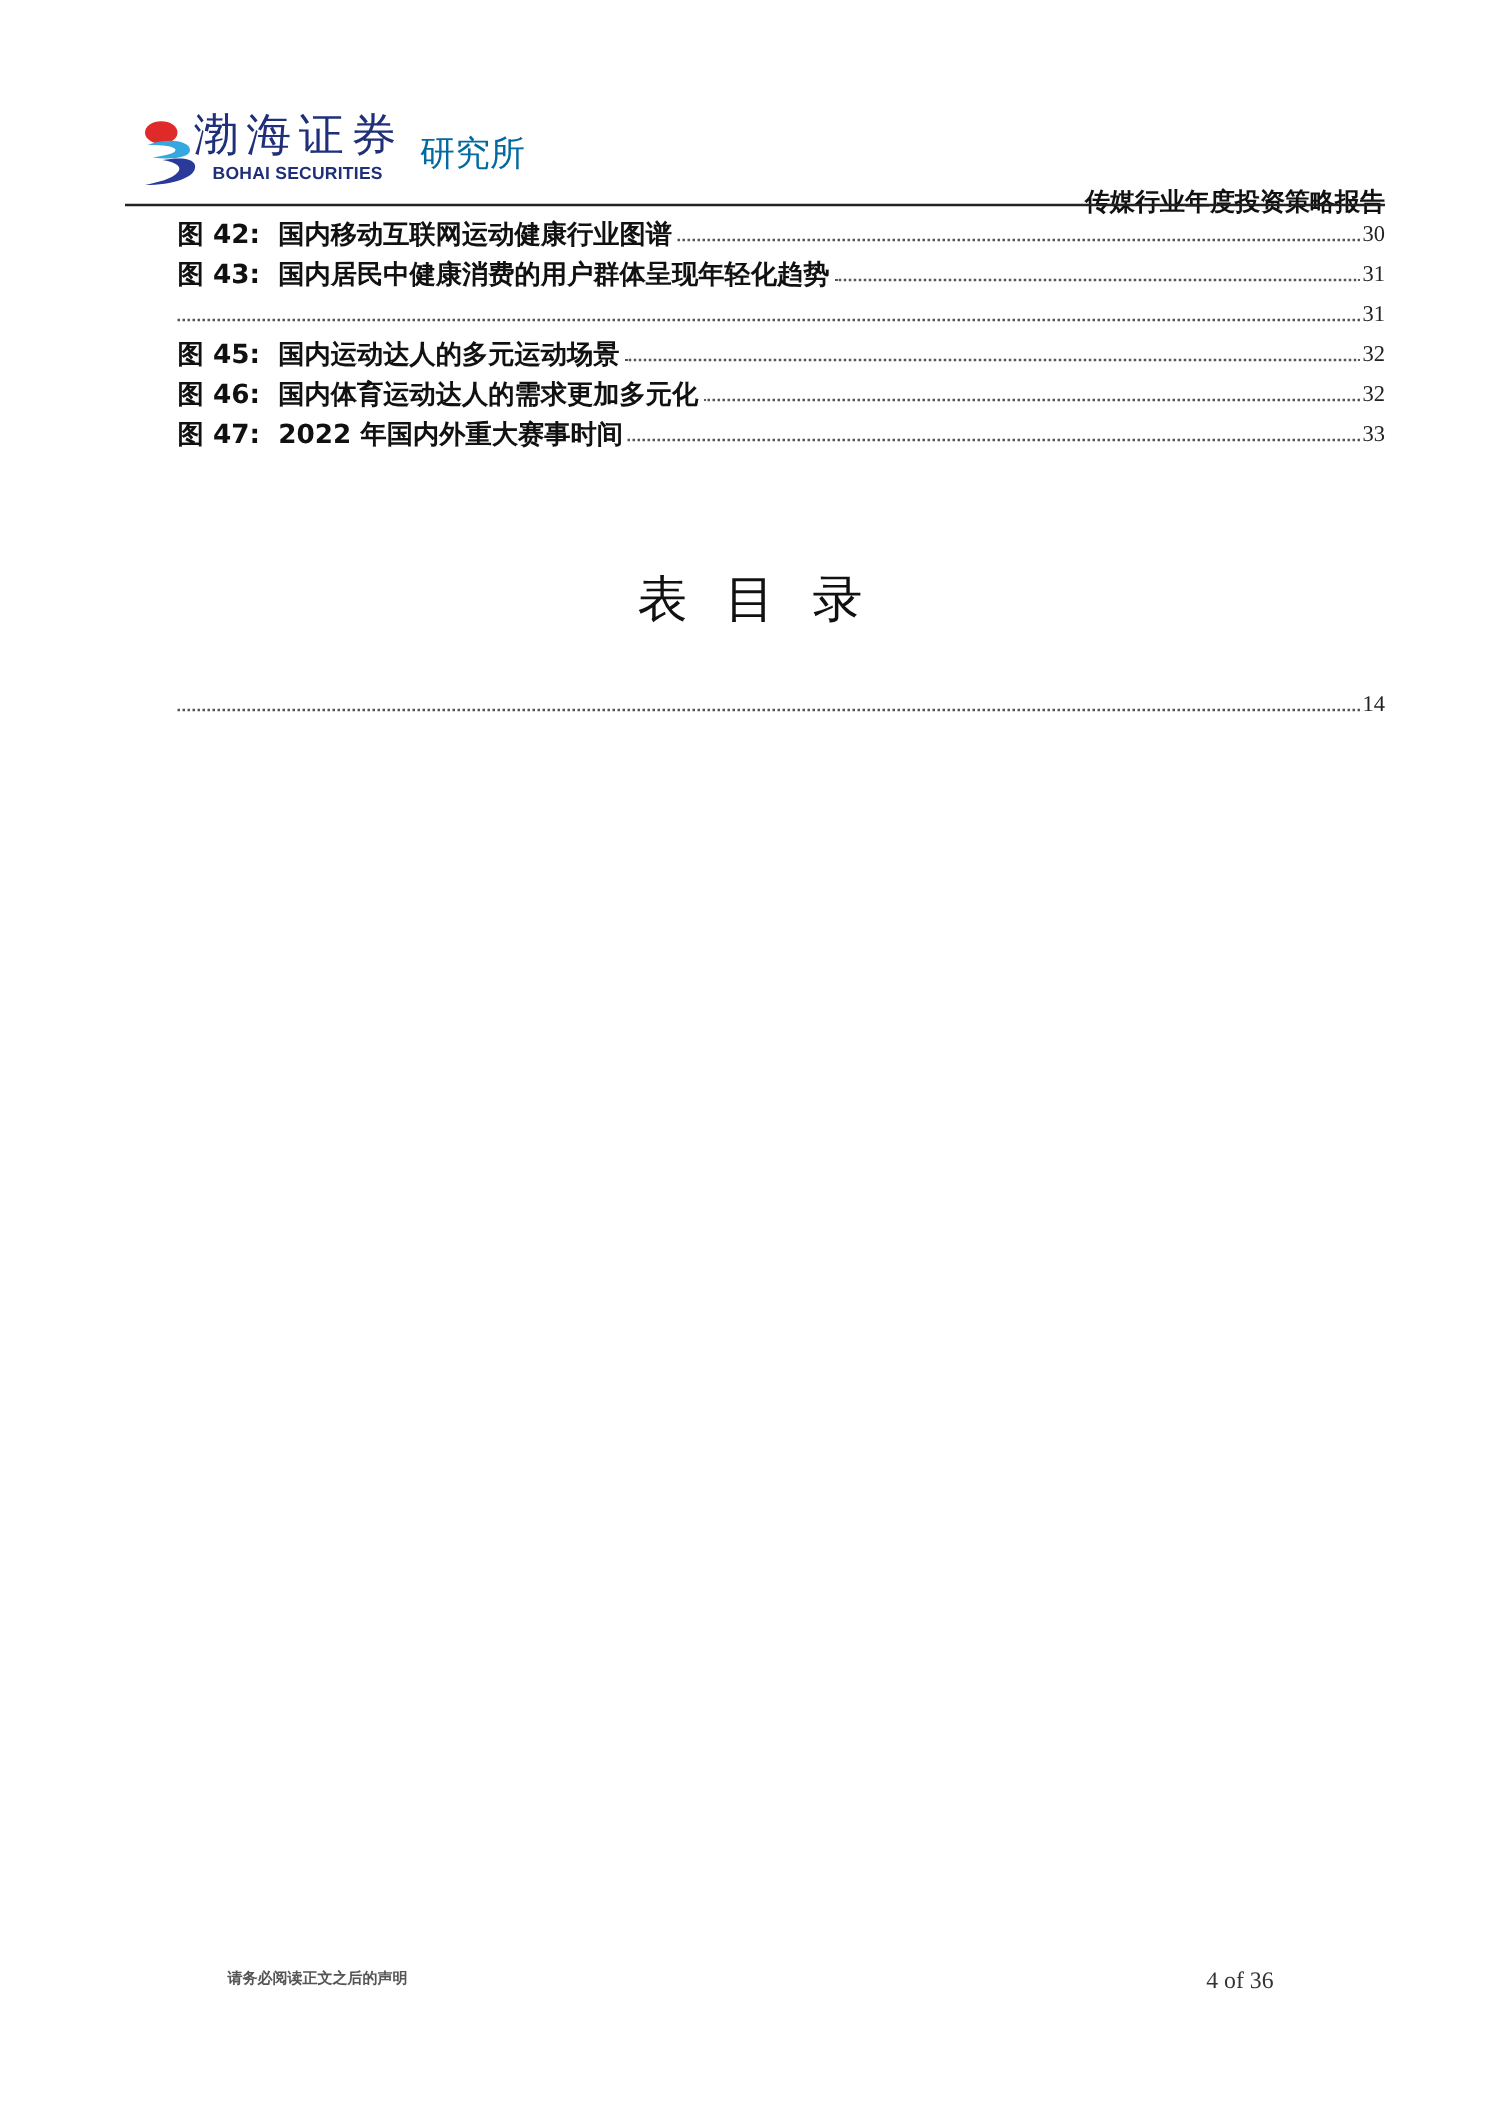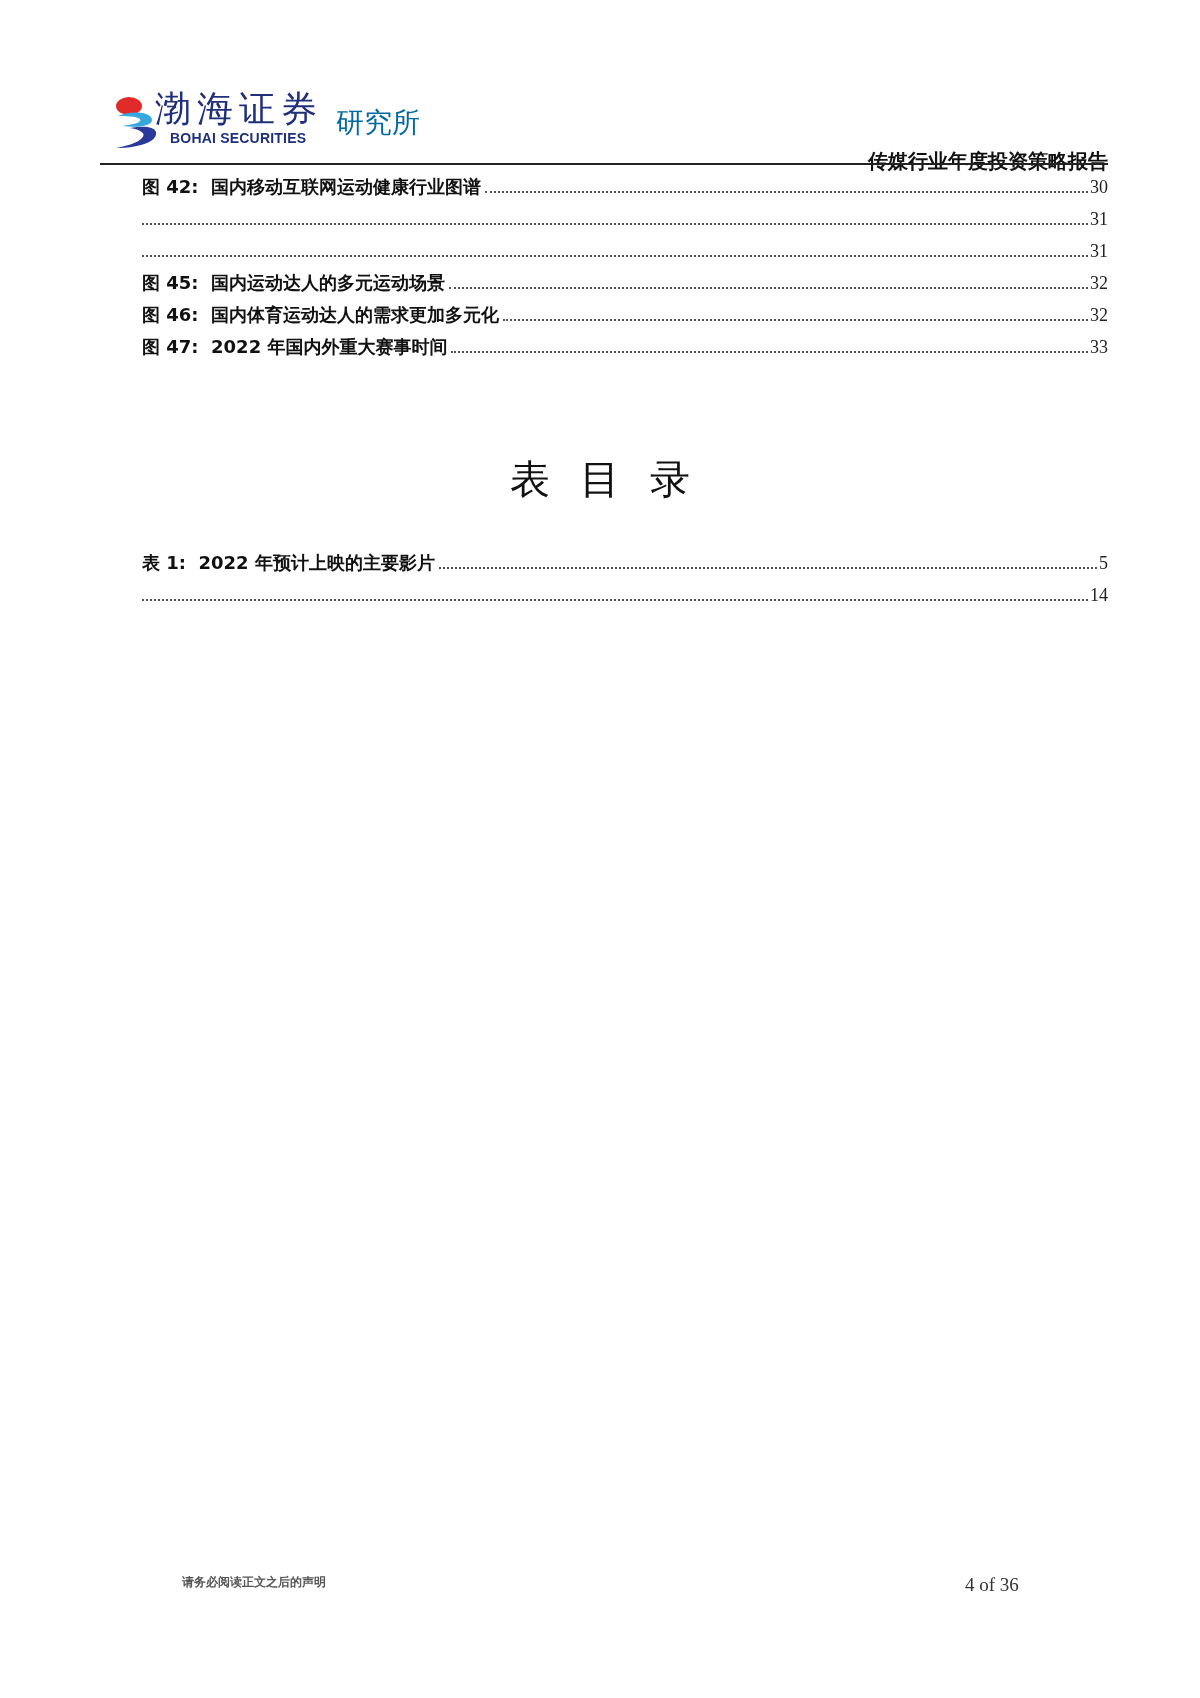--- a/index.html
+++ b/index.html
@@ -12,21 +12,21 @@
   .logo-en { position: absolute; left: 58px; top: 38px; font-size: 14px; font-weight: bold;
              color: #1f2f7a; font-family: "Liberation Sans", sans-serif; letter-spacing: 0.2px; }
   .logo-inst { position: absolute; left: 224px; top: 12px; font-size: 28px; color: #0369a1;
                font-family: "DejaVu Sans", sans-serif; }
   .report-title { position: absolute; right: 92px; top: 137px; font-size: 20px; font-weight: bold;
                   font-family: "DejaVu Sans", sans-serif; color: #111; margin-top: 11px; }
   .header-rule { position: absolute; left: 100px; right: 92px; top: 163px; height: 0;
                  border-top: 2px solid #222; }
   .toc { position: absolute; left: 142px; width: 966px; }
   .toc-row { position: relative; height: 32px; display: flex; align-items: flex-end; }
-  .toc-label { font-weight: bold; font-size: 18px; white-space: nowrap; font-family: "DejaVu Sans", sans-serif;
+  .toc-label { font-weight: bold; font-size: 21px; white-space: nowrap; font-family: "DejaVu Sans", sans-serif;
                background: #fff; padding-right: 4px; line-height: 22px; }
   .toc-dots { flex: 1; border-bottom: 2px dotted #555; margin-bottom: 5px; margin-right: 2px; height: 0; }
   .toc-page { font-size: 18px; font-family: "Liberation Serif", serif; line-height: 22px; color: #222; }
   .section-title { position: absolute; left: 0; width: 1200px; top: 452px; text-align: center;
                    font-size: 40px; letter-spacing: 30px; padding-left: 30px; box-sizing: border-box;
                    font-family: "DejaVu Serif", serif; color: #111; }
   .footer-note { position: absolute; left: 182px; top: 1574px; font-size: 12px; font-weight: bold;
                  color: #555; font-family: "DejaVu Sans", sans-serif; }
   .footer-page { position: absolute; left: 965px; top: 1574px; font-size: 19px; color: #333;
                  font-family: "Liberation Serif", serif; }
@@ -48,20 +48,21 @@
 <div class="report-title">传媒行业年度投资策略报告</div>
 <div class="header-rule"></div>
 
 <div class="toc" style="top:166px;">
   <div class="toc-row">
     <span class="toc-label"><span>图 42:</span>&nbsp; <span>国内移动互联网运动健康行业图谱</span></span>
     <span class="toc-dots"></span>
     <span class="toc-page">30</span>
   </div>
   <div class="toc-row">
+    <span class="toc-label"><span>图 43:</span>&nbsp; <span>国内居民中健康消费的用户群体呈现年轻化趋势</span></span>
     <span class="toc-dots"></span>
     <span class="toc-page">31</span>
   </div>
   <div class="toc-row">
     <span class="toc-dots"></span>
     <span class="toc-page">31</span>
   </div>
   <div class="toc-row">
     <span class="toc-label"><span>图 45:</span>&nbsp; <span>国内运动达人的多元运动场景</span></span>
     <span class="toc-dots"></span>
@@ -76,24 +77,19 @@
     <span class="toc-label"><span>图 47:</span>&nbsp; <span>2022 年国内外重大赛事时间</span></span>
     <span class="toc-dots"></span>
     <span class="toc-page">33</span>
   </div>
 </div>
 
 <div class="section-title">表目录</div>
 
 <div class="toc" style="top:542px;">
   <div class="toc-row">
-    <span class="toc-label"><span>表 1:</span>&nbsp; <span>2022 年预计上映的主要影片</span></span>
-    <span class="toc-dots"></span>
-    <span class="toc-page">5</span>
-  </div>
-  <div class="toc-row">
     <span class="toc-dots"></span>
     <span class="toc-page">14</span>
   </div>
 </div>
 
 <div class="footer-note">请务必阅读正文之后的声明</div>
 <div class="footer-page">4 of 36</div>
 
 </body></html>

